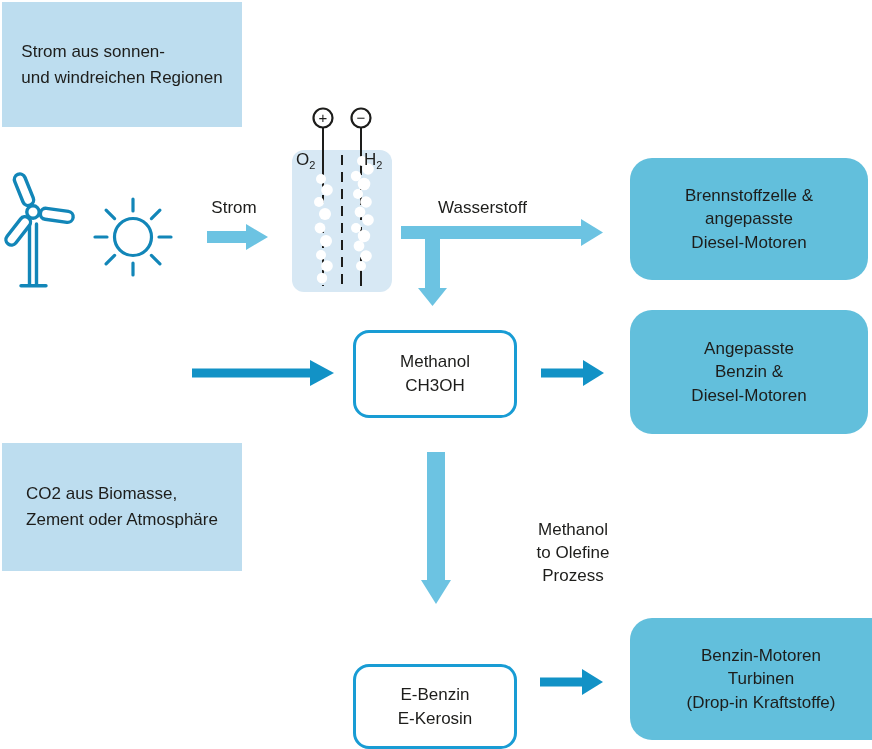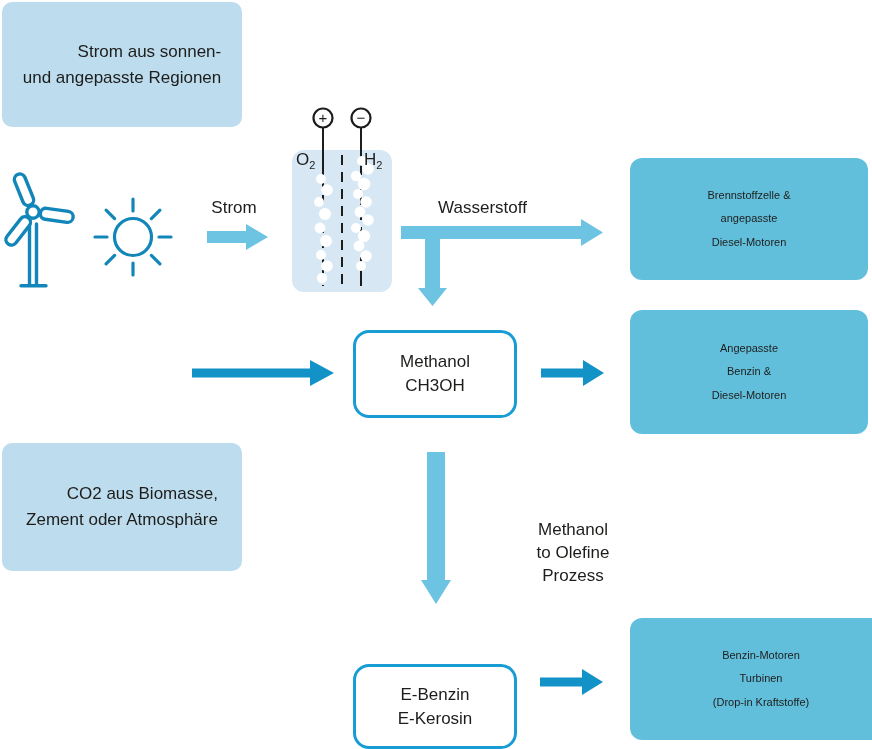--- a/index.html
+++ b/index.html
@@ -5,41 +5,41 @@
   :root{
     --light-box-bg:#BDDDEF; --output-box-bg:#62BFDC; --cell-bg:#D7E8F4;
     --arrow-light:#6CC3E2; --arrow-dark:#1292C6; --icon-stroke:#1286B8;
     --cloud-stroke:#1A9CD1; --process-box-border:#189CD4; --text:#1D1D1B;
   }
   *{margin:0;padding:0;box-sizing:border-box}
   html,body{background:#fff}
   body{font-family:"Liberation Sans",sans-serif;color:var(--text)}
   #canvas{position:relative;width:872px;height:749px;background:#fff;overflow:hidden}
   .abs{position:absolute}
-  .light-box{background:var(--light-box-bg);border-radius:10px;display:flex;align-items:center;justify-content:center;text-align:right;font-size:17px;line-height:26px}
-  .output-box{background:var(--output-box-bg);border-radius:12px;display:flex;align-items:center;justify-content:center;text-align:center;font-size:11px;line-height:23.5px}
+  .light-box{background:var(--light-box-bg);border-radius:0;display:flex;align-items:center;justify-content:center;text-align:left;font-size:17px;line-height:26px}
+  .output-box{background:var(--output-box-bg);border-radius:22px;display:flex;align-items:center;justify-content:center;text-align:center;font-size:17px;line-height:23.5px}
   .process-box{background:#fff;border:3.5px solid var(--process-box-border);border-radius:16px;display:flex;align-items:center;justify-content:center;text-align:center;font-size:17px;line-height:24px}
   .lbl{position:absolute;text-align:center;font-size:17px;line-height:23px}
   .line{display:block}
   .gas-label{position:absolute;font-size:17px}
   .gas-label .sub{font-size:11px;vertical-align:-4px}
   .terminal-glyph{position:absolute;width:18px;height:18px;text-align:center;font-size:15px;line-height:18px;font-weight:400}
   .cloud-formula{position:absolute;left:33px;top:24px;font-size:18px}
   .cloud-formula .sub{font-size:12px;vertical-align:-4px}
   svg{display:block}
 </style>
 </head>
 <body>
 
 <div id="canvas">
 
   <div class="abs light-box" style="left:2px;top:2px;width:240px;height:125px">
     <div>
       <span class="line">Strom aus sonnen-</span>
-      <span class="line">und angepasste Regionen</span>
+      <span class="line">und windreichen Regionen</span>
     </div>
   </div>
 
   <svg class="abs" style="left:2px;top:156px" width="92" height="134" viewBox="0 0 92 134">
     <g stroke="var(--icon-stroke)" stroke-width="3.4" fill="none" stroke-linecap="round">
       <line x1="27.5" y1="68" x2="27.5" y2="128"></line>
       <line x1="34.5" y1="68" x2="34.5" y2="128"></line>
       <line x1="19" y1="129.7" x2="44" y2="129.7"></line>
       <g fill="#fff">
         <rect x="38.5" y="50.5" width="33" height="11" rx="5.5" transform="rotate(8 31 56)"></rect>

